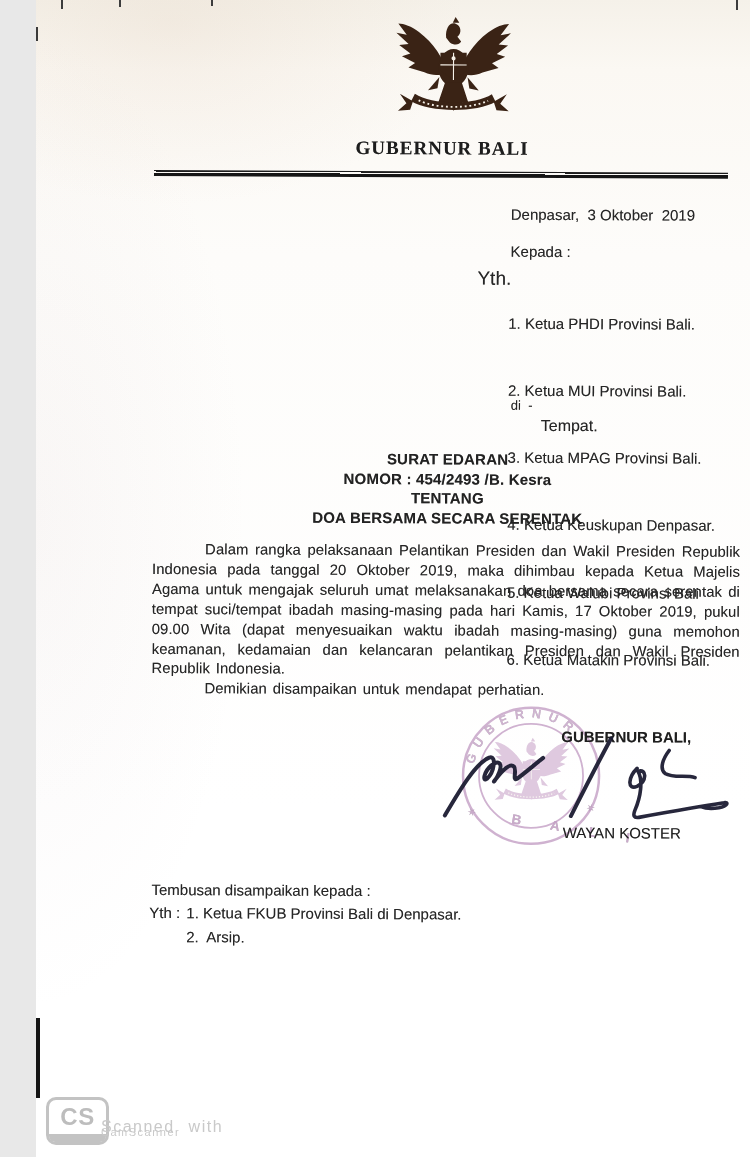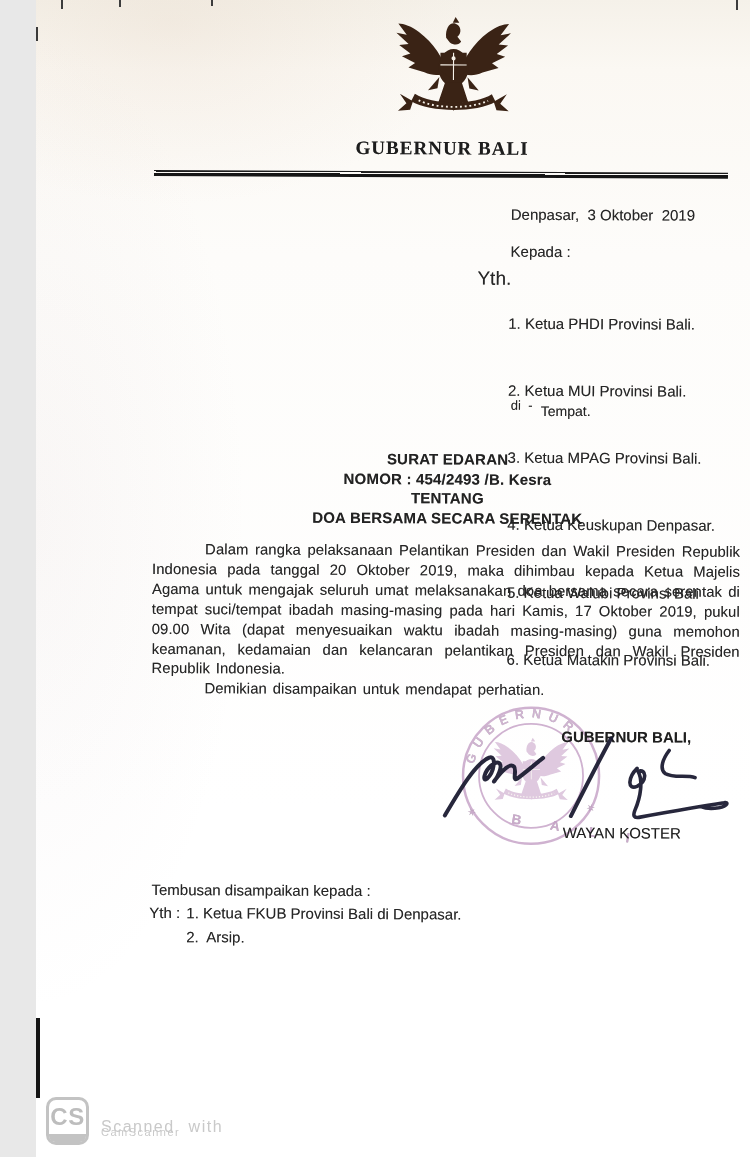--- a/index.html
+++ b/index.html
@@ -23,21 +23,21 @@
     font-family:"Liberation Serif", serif;font-weight:bold;font-size:19px;
     letter-spacing:1px;color:#1d1d1d;}
   .lh-rule{left:118px;top:170px;width:574px;height:6px;
     background:linear-gradient(180deg,#1d1d1d 0 1.5px,rgba(0,0,0,0) 1.5px 2.6px,#151515 2.6px 6px);}
   
   .date-line{left:475px;top:204px;font-size:15px;white-space:pre;}
   .kepada{left:475px;top:241px;font-size:15px;}
   .yth{left:442px;top:266px;font-size:19px;}
   .recipients{left:473px;top:266px;font-size:15px;line-height:22.4px;white-space:pre;}
   .di{left:476px;top:396px;font-size:13px;white-space:pre;}
-  .tempat{left:506px;top:401px;font-size:14px;}
+  .tempat{left:506px;top:415px;font-size:16px;}
   
   .subject{left:118px;top:448px;width:590px;text-align:center;
     font-size:15px;font-weight:bold;line-height:19.6px;letter-spacing:0.2px;color:#222;}
   
   .letter-body{left:118px;top:540px;width:588px;font-size:14.8px;line-height:19.9px;
     text-align:justify;word-spacing:1.6px;letter-spacing:0.1px;}
   .letter-body p{margin:0;text-indent:53px;}
   
   .sig-title{left:528px;top:726px;font-size:15px;font-weight:bold;color:#1e1e1e;z-index:5;}
   .sig-name{left:530px;top:822px;font-size:15px;font-weight:normal;color:#1e1e1e;z-index:5;}
@@ -51,21 +51,21 @@
   .tem-item1{left:154px;top:904px;font-size:15px;}
   .tem-item2{left:154px;top:928px;font-size:15px;white-space:pre;}
   
   .tick{position:absolute;background:#3c3c3c;}
   .corner-mark{position:absolute;left:724px;top:0;width:26px;height:9px;
     background:linear-gradient(180deg,#551d16 0 6px,#8a5b3f 6px 9px);}
   .edge-strip{position:absolute;left:0;top:1018px;width:4px;height:80px;background:#141414;}
   .edge-dot{position:absolute;left:0;top:27px;width:2px;height:14px;background:#3a3a3a;}
   
   .wm{position:absolute;left:0;top:1090px;width:750px;height:67px;}
-  .wm-logo{position:absolute;left:10px;top:7px;width:43px;height:48px;border:3px solid #c3c3c3;
+  .wm-logo{position:absolute;left:10px;top:7px;width:63px;height:48px;border:3px solid #c3c3c3;
     border-radius:10px;background:#ffffff;box-sizing:border-box;}
   .wm-logo-text{position:absolute;left:0;top:3px;width:100%;text-align:center;
     font-size:24px;font-weight:bold;color:#bdbdbd;letter-spacing:0.5px;}
   .wm-logo-bar{position:absolute;left:0;bottom:0;width:100%;height:8px;background:#c3c3c3;
     border-radius:0 0 6px 6px;}
   .wm-line1{position:absolute;left:65px;top:28px;font-size:16px;color:#c9c9c9;
     letter-spacing:1.5px;word-spacing:8px;}
   .wm-line2{position:absolute;left:65px;top:36px;font-size:11px;color:#c9c9c9;letter-spacing:1.5px;}
 </style>
 </head>

